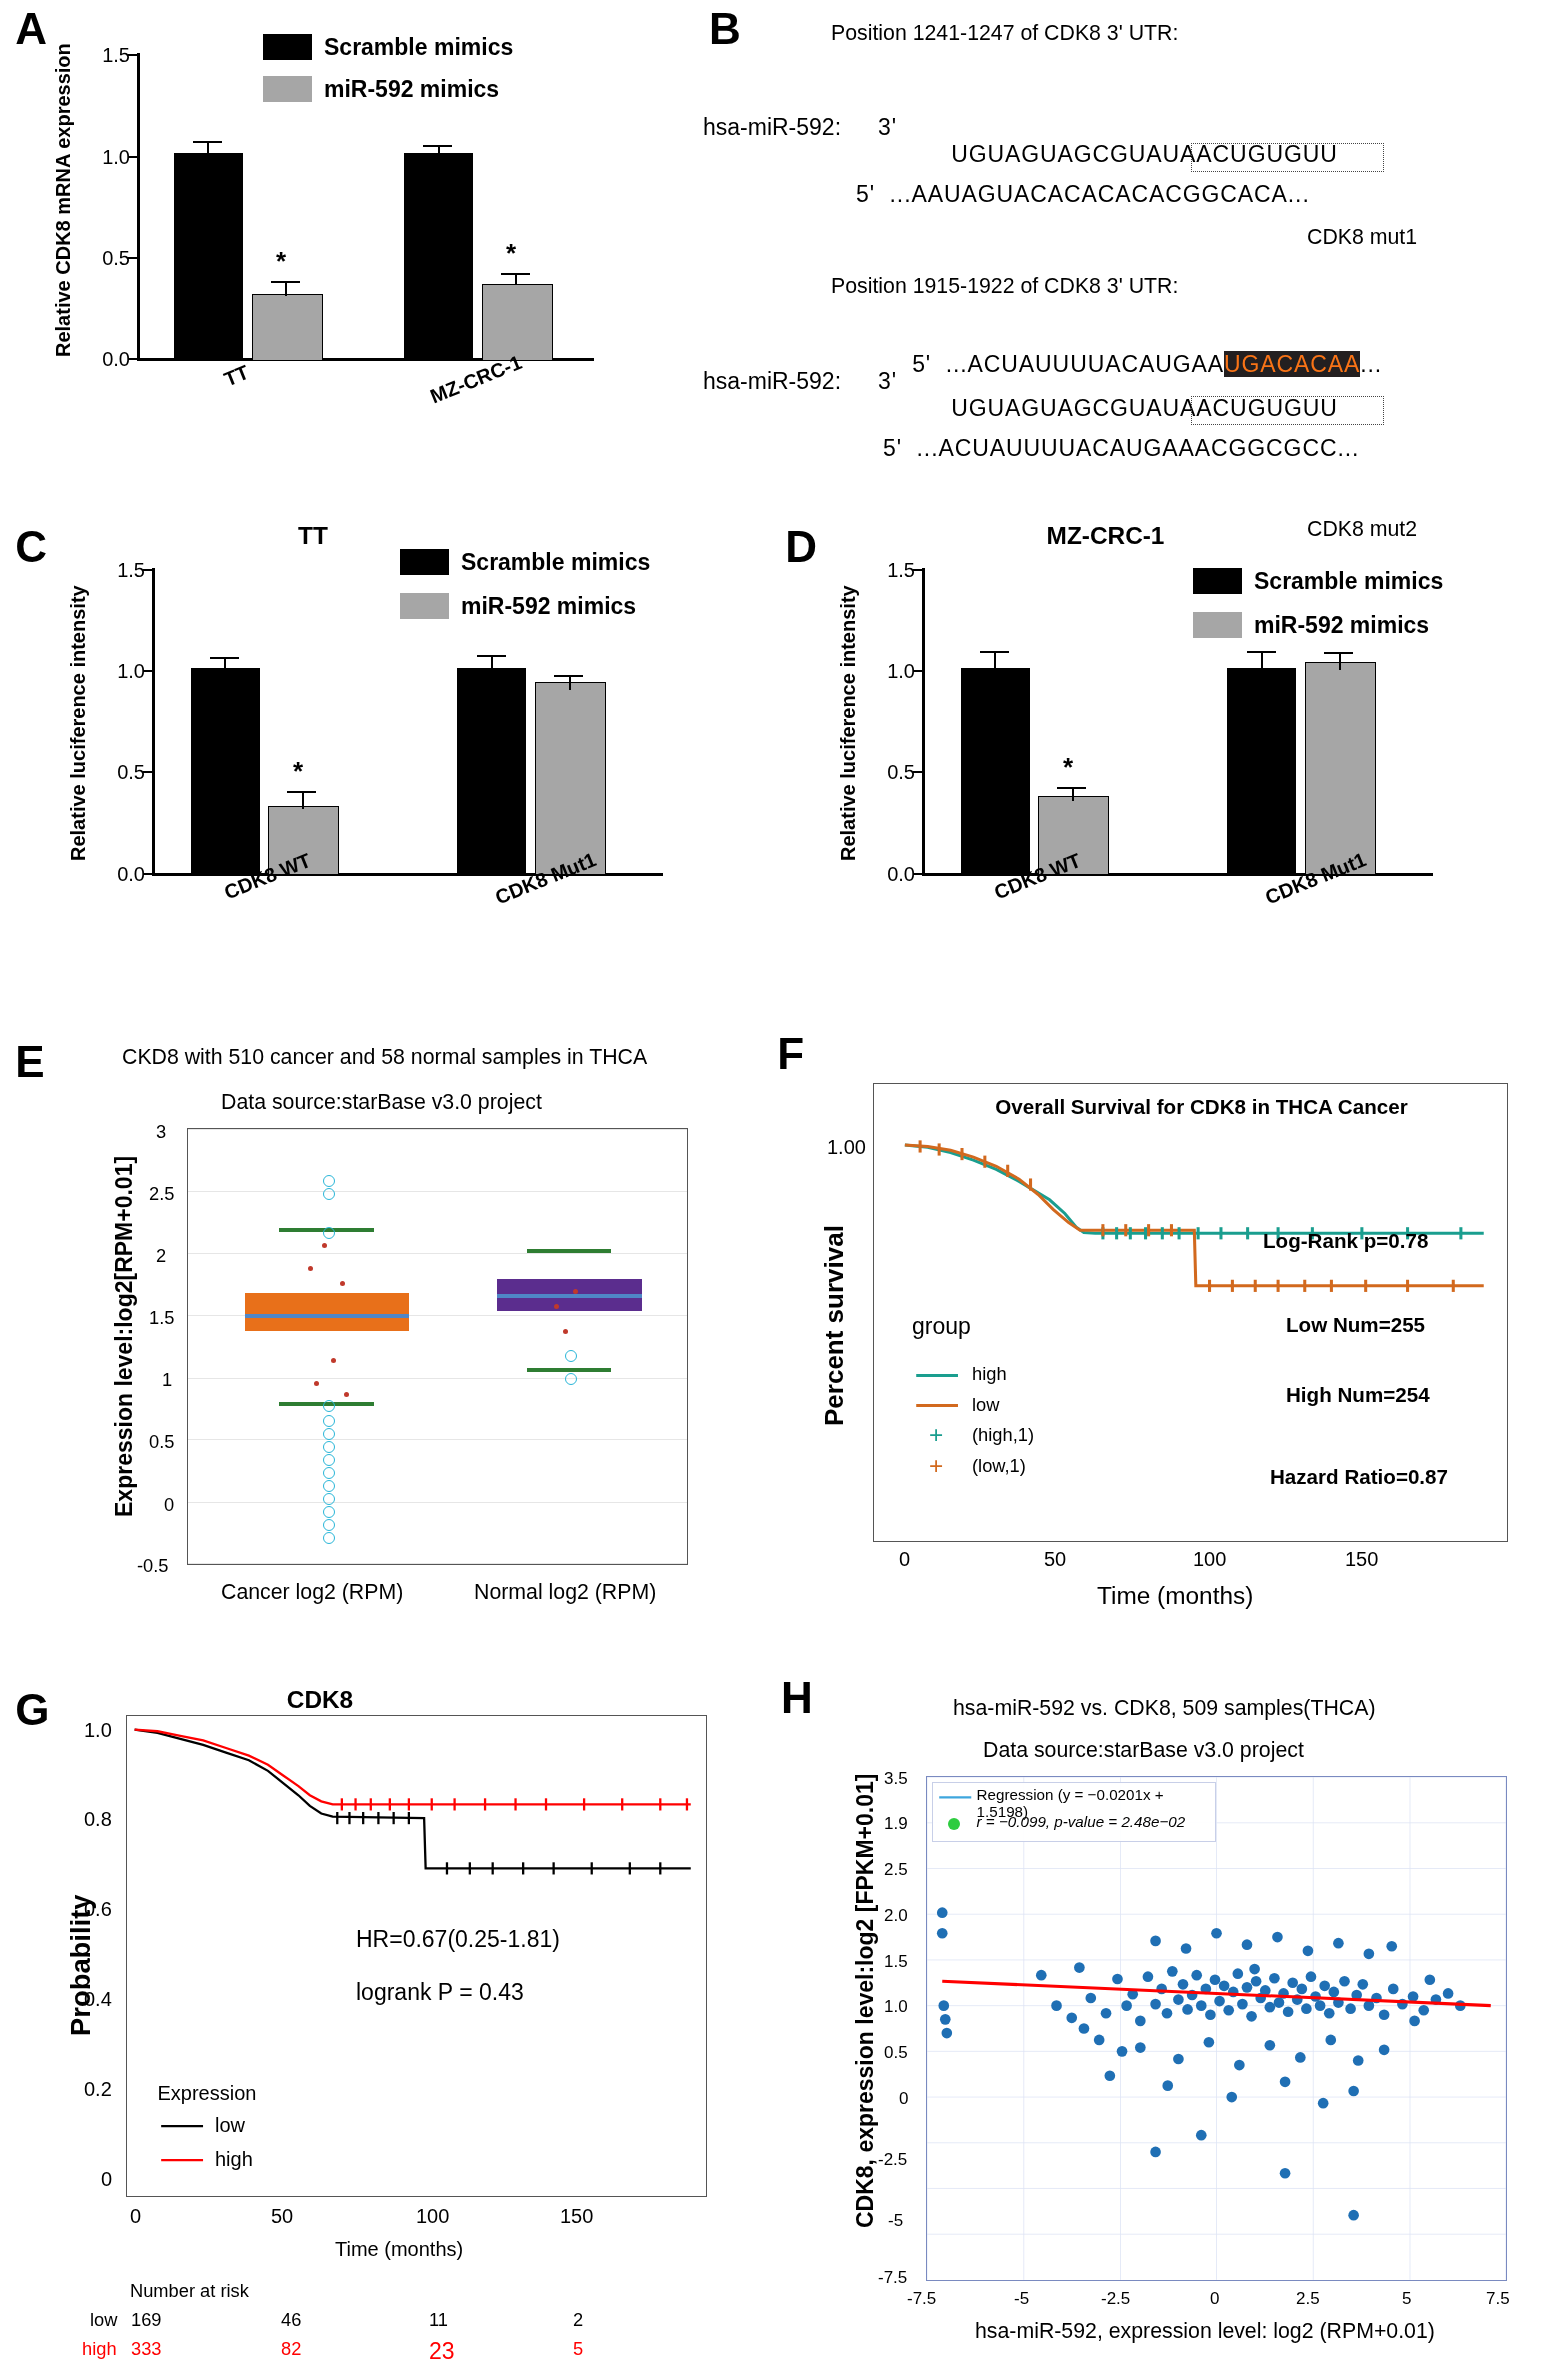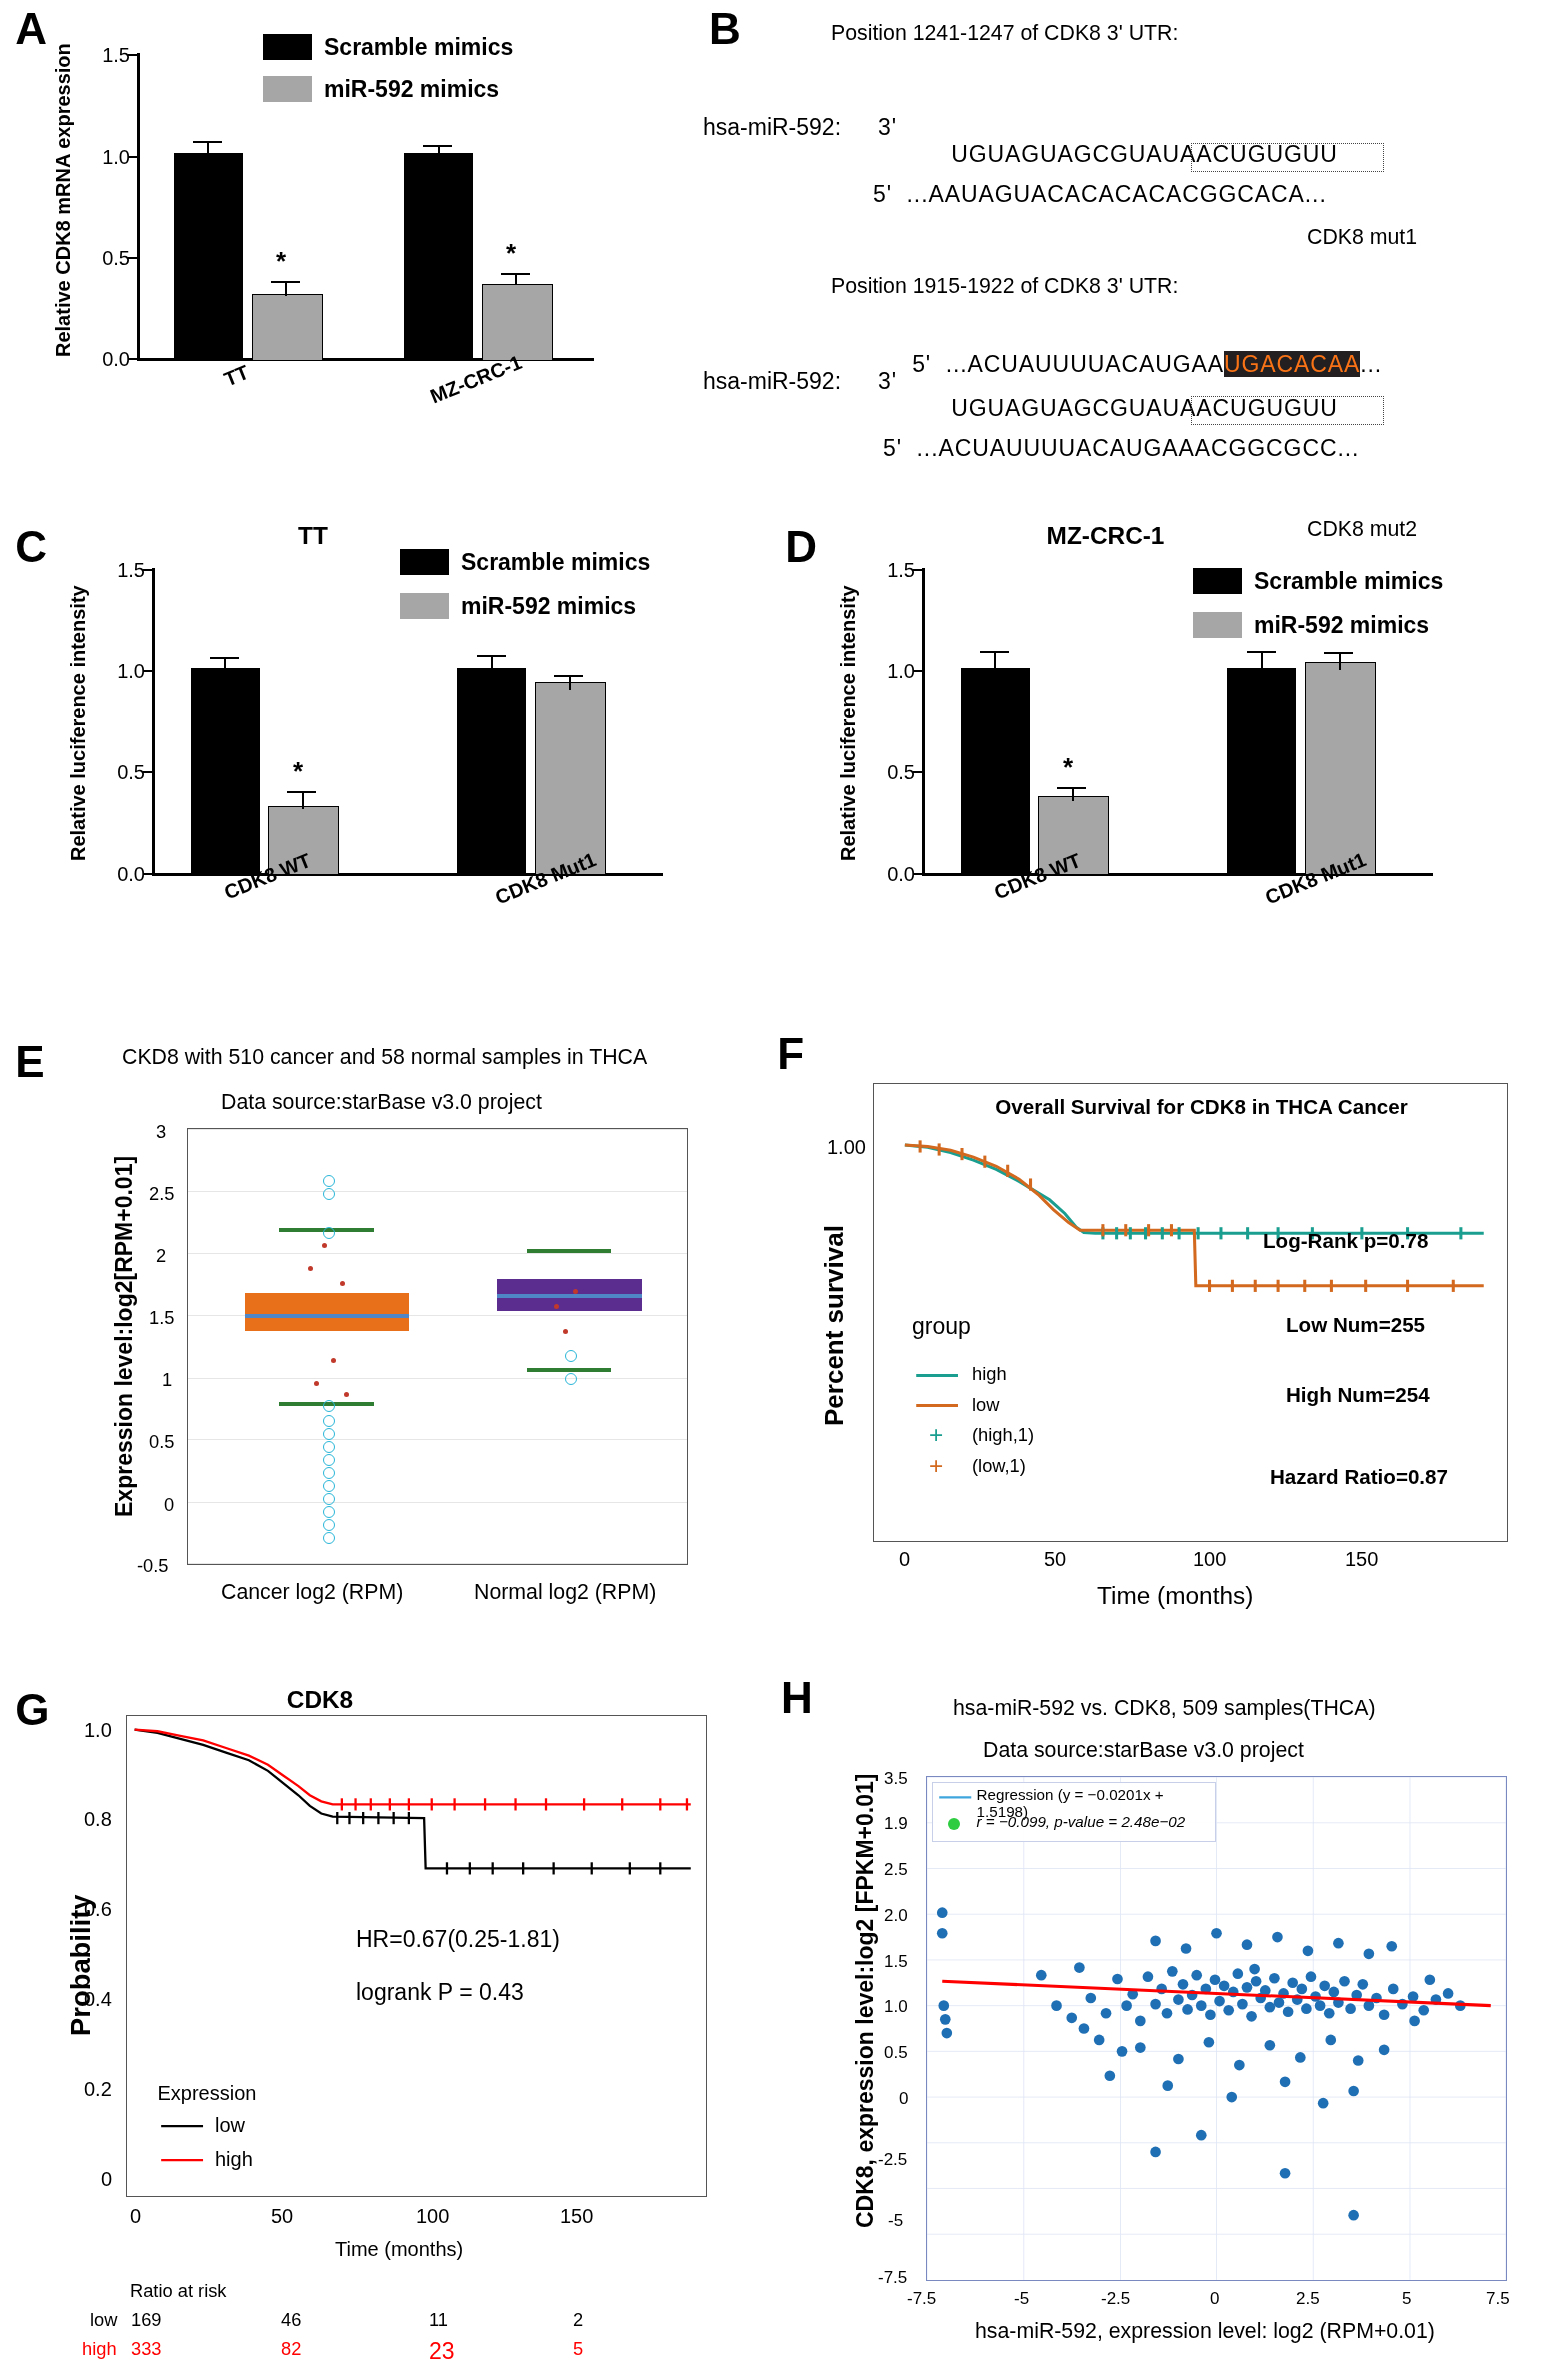--- a/index.html
+++ b/index.html
@@ -76,21 +76,21 @@
   <div class="capt" style="left:145px;top:21.3px;">Position 1241-1247 of CDK8 3' UTR:</div>
 
 
   <div class="seqlab" style="left:17px;top:114px;">hsa-miR-592:</div>
   <div class="seqline" style="left:192px;top:114px;">3'</div>
   <div class="seqline" style="left:236px;top:114px;">
     <span>UGUAGUAGCGUAUAA</span><span>CUGUGUU</span>
   </div>
   <div class="dotbox" style="left:505px;top:143px;width:191px;height:27.4px;"></div>
 
-  <div class="seqline" style="left:187px;top:181px;">5'  ...AAUAGUACACACACACGGCACA...</div>
+  <div class="seqline" style="left:170px;top:181px;">5'  ...AAUAGUACACACACACGGCACA...</div>
   <div class="capt" style="left:621px;top:225px;">CDK8 mut1</div>
 
   <div class="capt" style="left:145px;top:274px;">Position 1915-1922 of CDK8 3' UTR:</div>
 
   <div class="seqline" style="left:197px;top:324px;">
     <span>5'  ...ACUAUUUUACAUGAA</span><span style="background:#231f20;color:#f97316;">UGACACAA</span><span>...</span>
   </div>
 
   <div class="seqlab" style="left:17px;top:368px;">hsa-miR-592:</div>
   <div class="seqline" style="left:192px;top:368px;">3'</div>
@@ -399,21 +399,21 @@
   <div class="smalltxt" style="left:101px;top:506px;font-size:20px;">0</div>
 
   <div class="smalltxt" style="left:130px;top:543px;font-size:20px;">0</div>
   <div class="smalltxt" style="left:271px;top:543px;font-size:20px;">50</div>
   <div class="smalltxt" style="left:416px;top:543px;font-size:20px;">100</div>
   <div class="smalltxt" style="left:560px;top:543px;font-size:20px;">150</div>
 
   <div class="capt" style="left:335px;top:576px;font-size:20px;">Time (months)</div>
   <div class="ylabel-rot" style="left:65px;top:374px;font-size:27.4px;">Probability</div>
 
-  <div class="smalltxt" style="left:130px;top:618px;font-size:18.3px;">Ratio at risk</div>
+  <div class="smalltxt" style="left:130px;top:618px;font-size:18.3px;">Number at risk</div>
   <div class="smalltxt" style="left:90px;top:647px;font-size:18.3px;">low</div>
   <div class="smalltxt" style="left:131px;top:647px;font-size:18.3px;">169</div>
   <div class="smalltxt" style="left:281px;top:647px;font-size:18.3px;">46</div>
   <div class="smalltxt" style="left:429px;top:647px;font-size:18.3px;">11</div>
   <div class="smalltxt" style="left:573px;top:647px;font-size:18.3px;">2</div>
   <div class="smalltxt" style="left:82px;top:676px;font-size:18.3px;color:#ff0000;">high</div>
   <div class="smalltxt" style="left:131px;top:676px;font-size:18.3px;color:#ff0000;">333</div>
   <div class="smalltxt" style="left:281px;top:676px;font-size:18.3px;color:#ff0000;">82</div>
   <div class="smalltxt" style="left:429px;top:676px;font-size:23px;color:#ff0000;">23</div>
   <div class="smalltxt" style="left:573px;top:676px;font-size:18.3px;color:#ff0000;">5</div>

